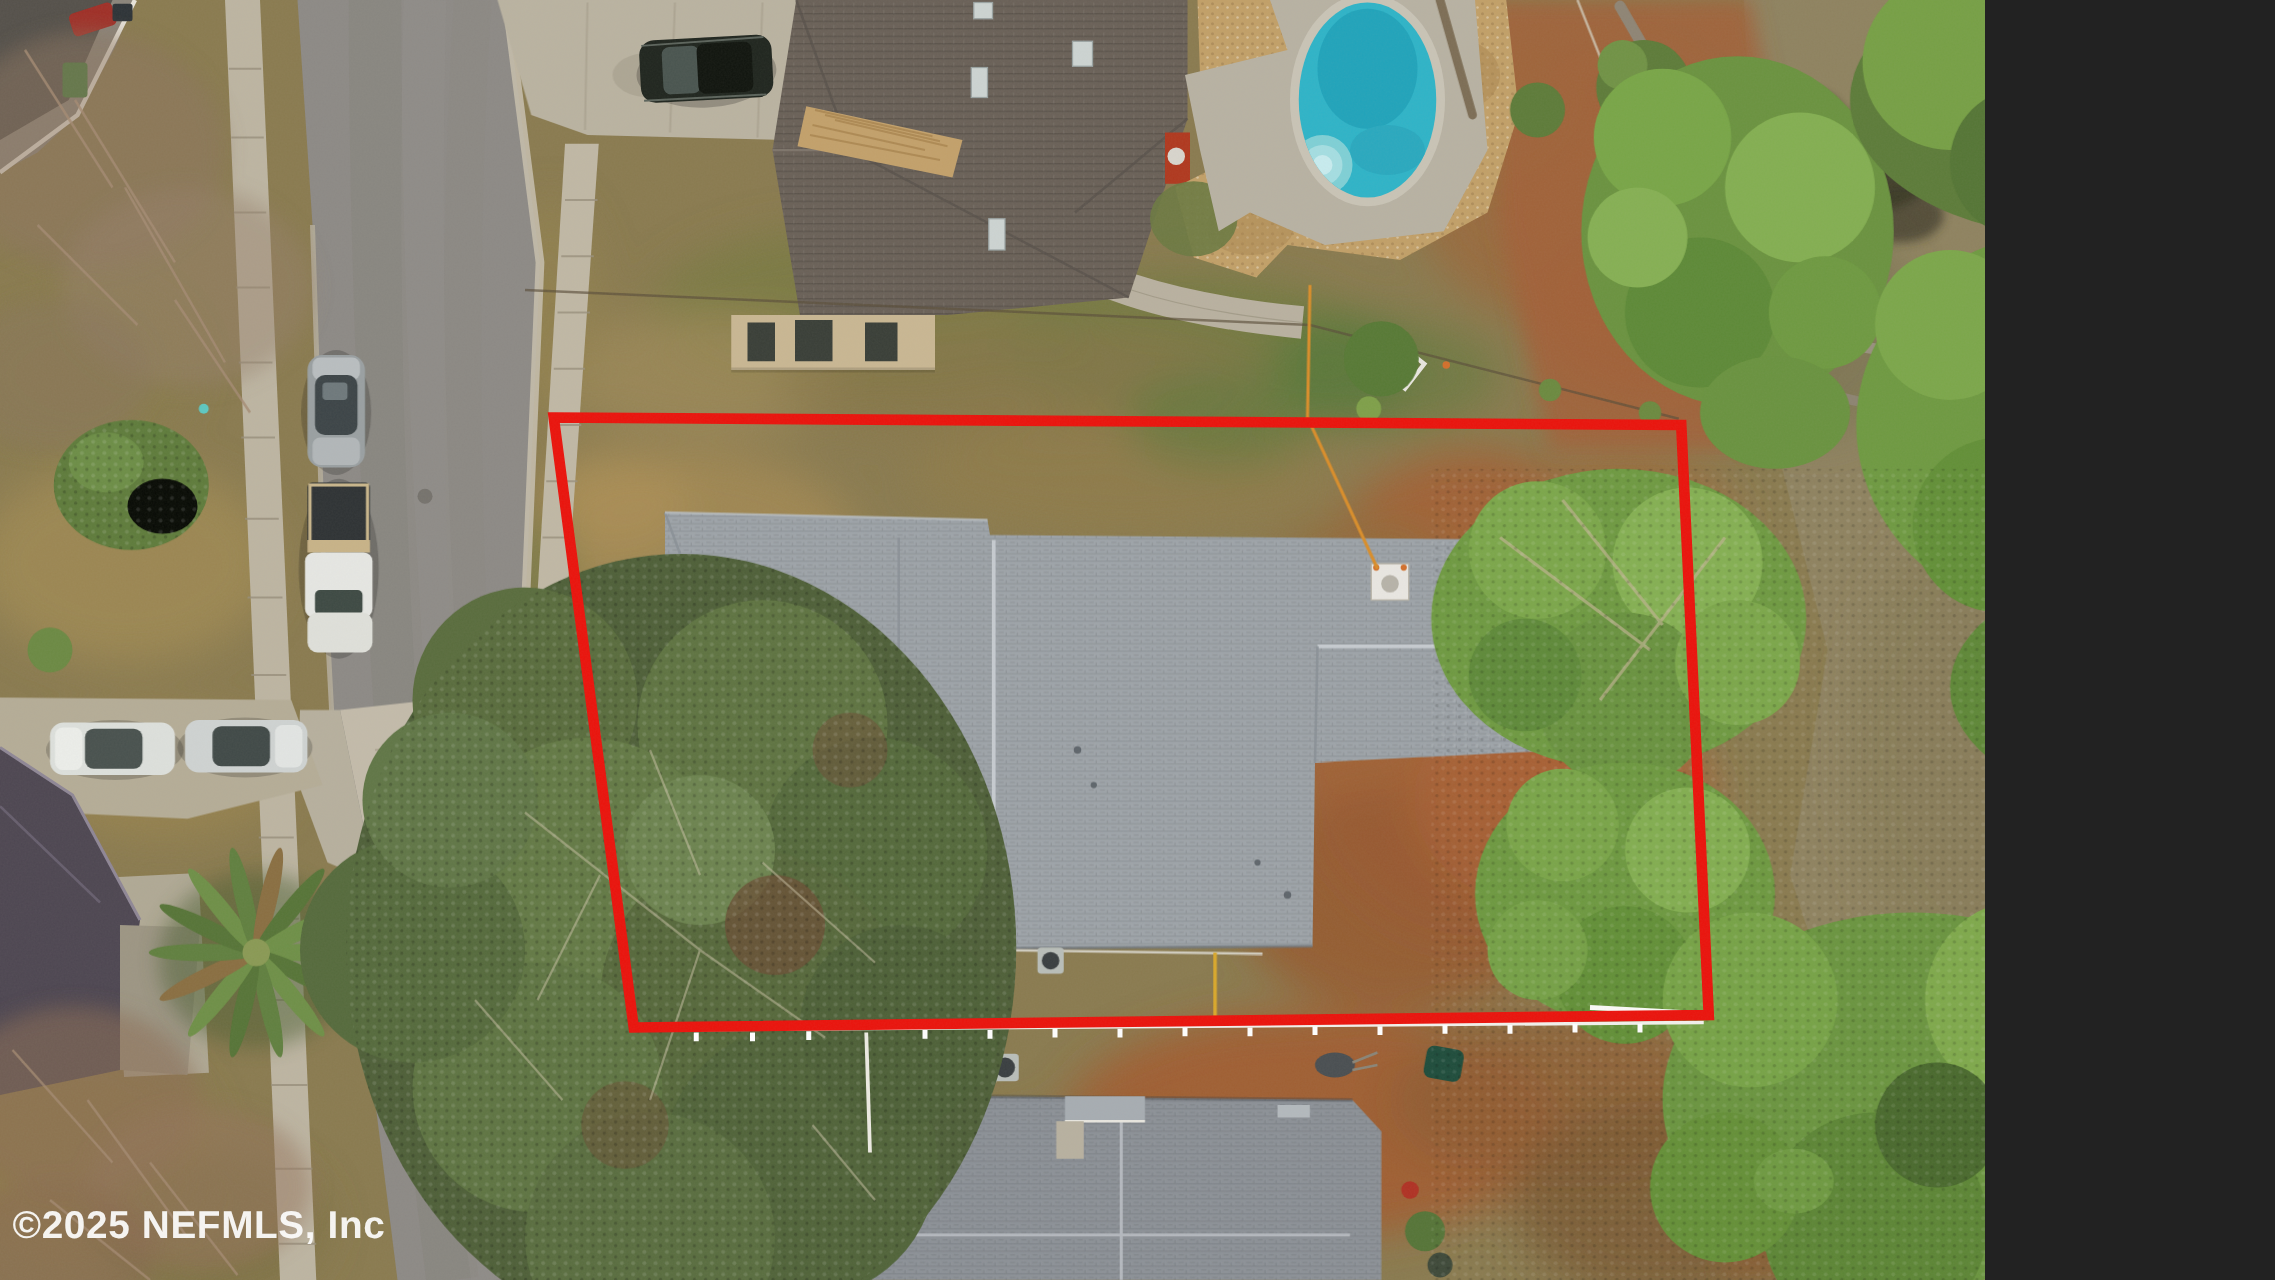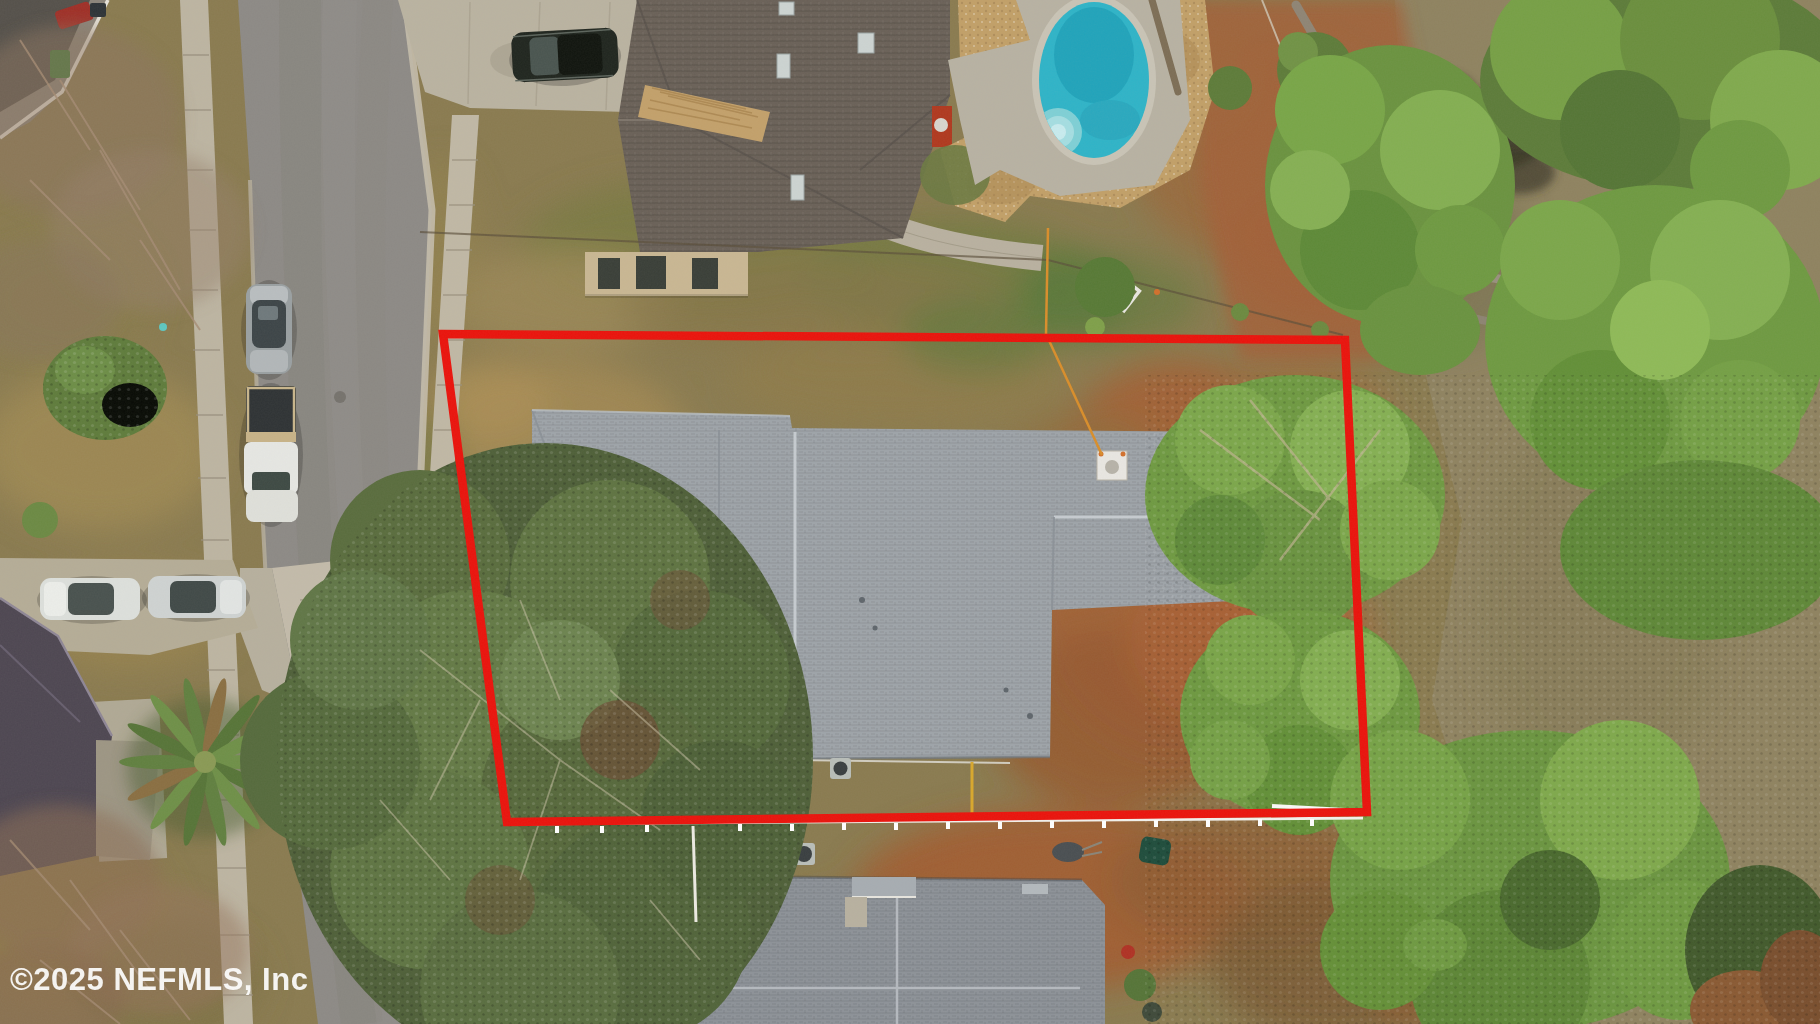--- a/index.html
+++ b/index.html
@@ -1,16 +1,16 @@
 <!DOCTYPE html>
 <html><head>
 <meta charset="utf-8">
 <style>
   html,body{margin:0;padding:0;background:#222;}
-  .stage{position:relative;width:1820px;height:1024px;overflow:hidden;background:#84cc16;
+  .stage{position:relative;width:1588px;height:1024px;overflow:hidden;background:#84cc16;
          font-family:"Liberation Sans", sans-serif;}
   svg{display:block}
   .wm{font-family:"Liberation Sans", sans-serif;font-size:31px;font-weight:600;
       fill:rgba(255,255,255,.93);letter-spacing:.5px}
 </style>
 </head>
 <body>
 
 <div class="stage">
 <svg width="1820" height="1024" viewBox="0 0 1820 1024" xmlns="http://www.w3.org/2000/svg">

